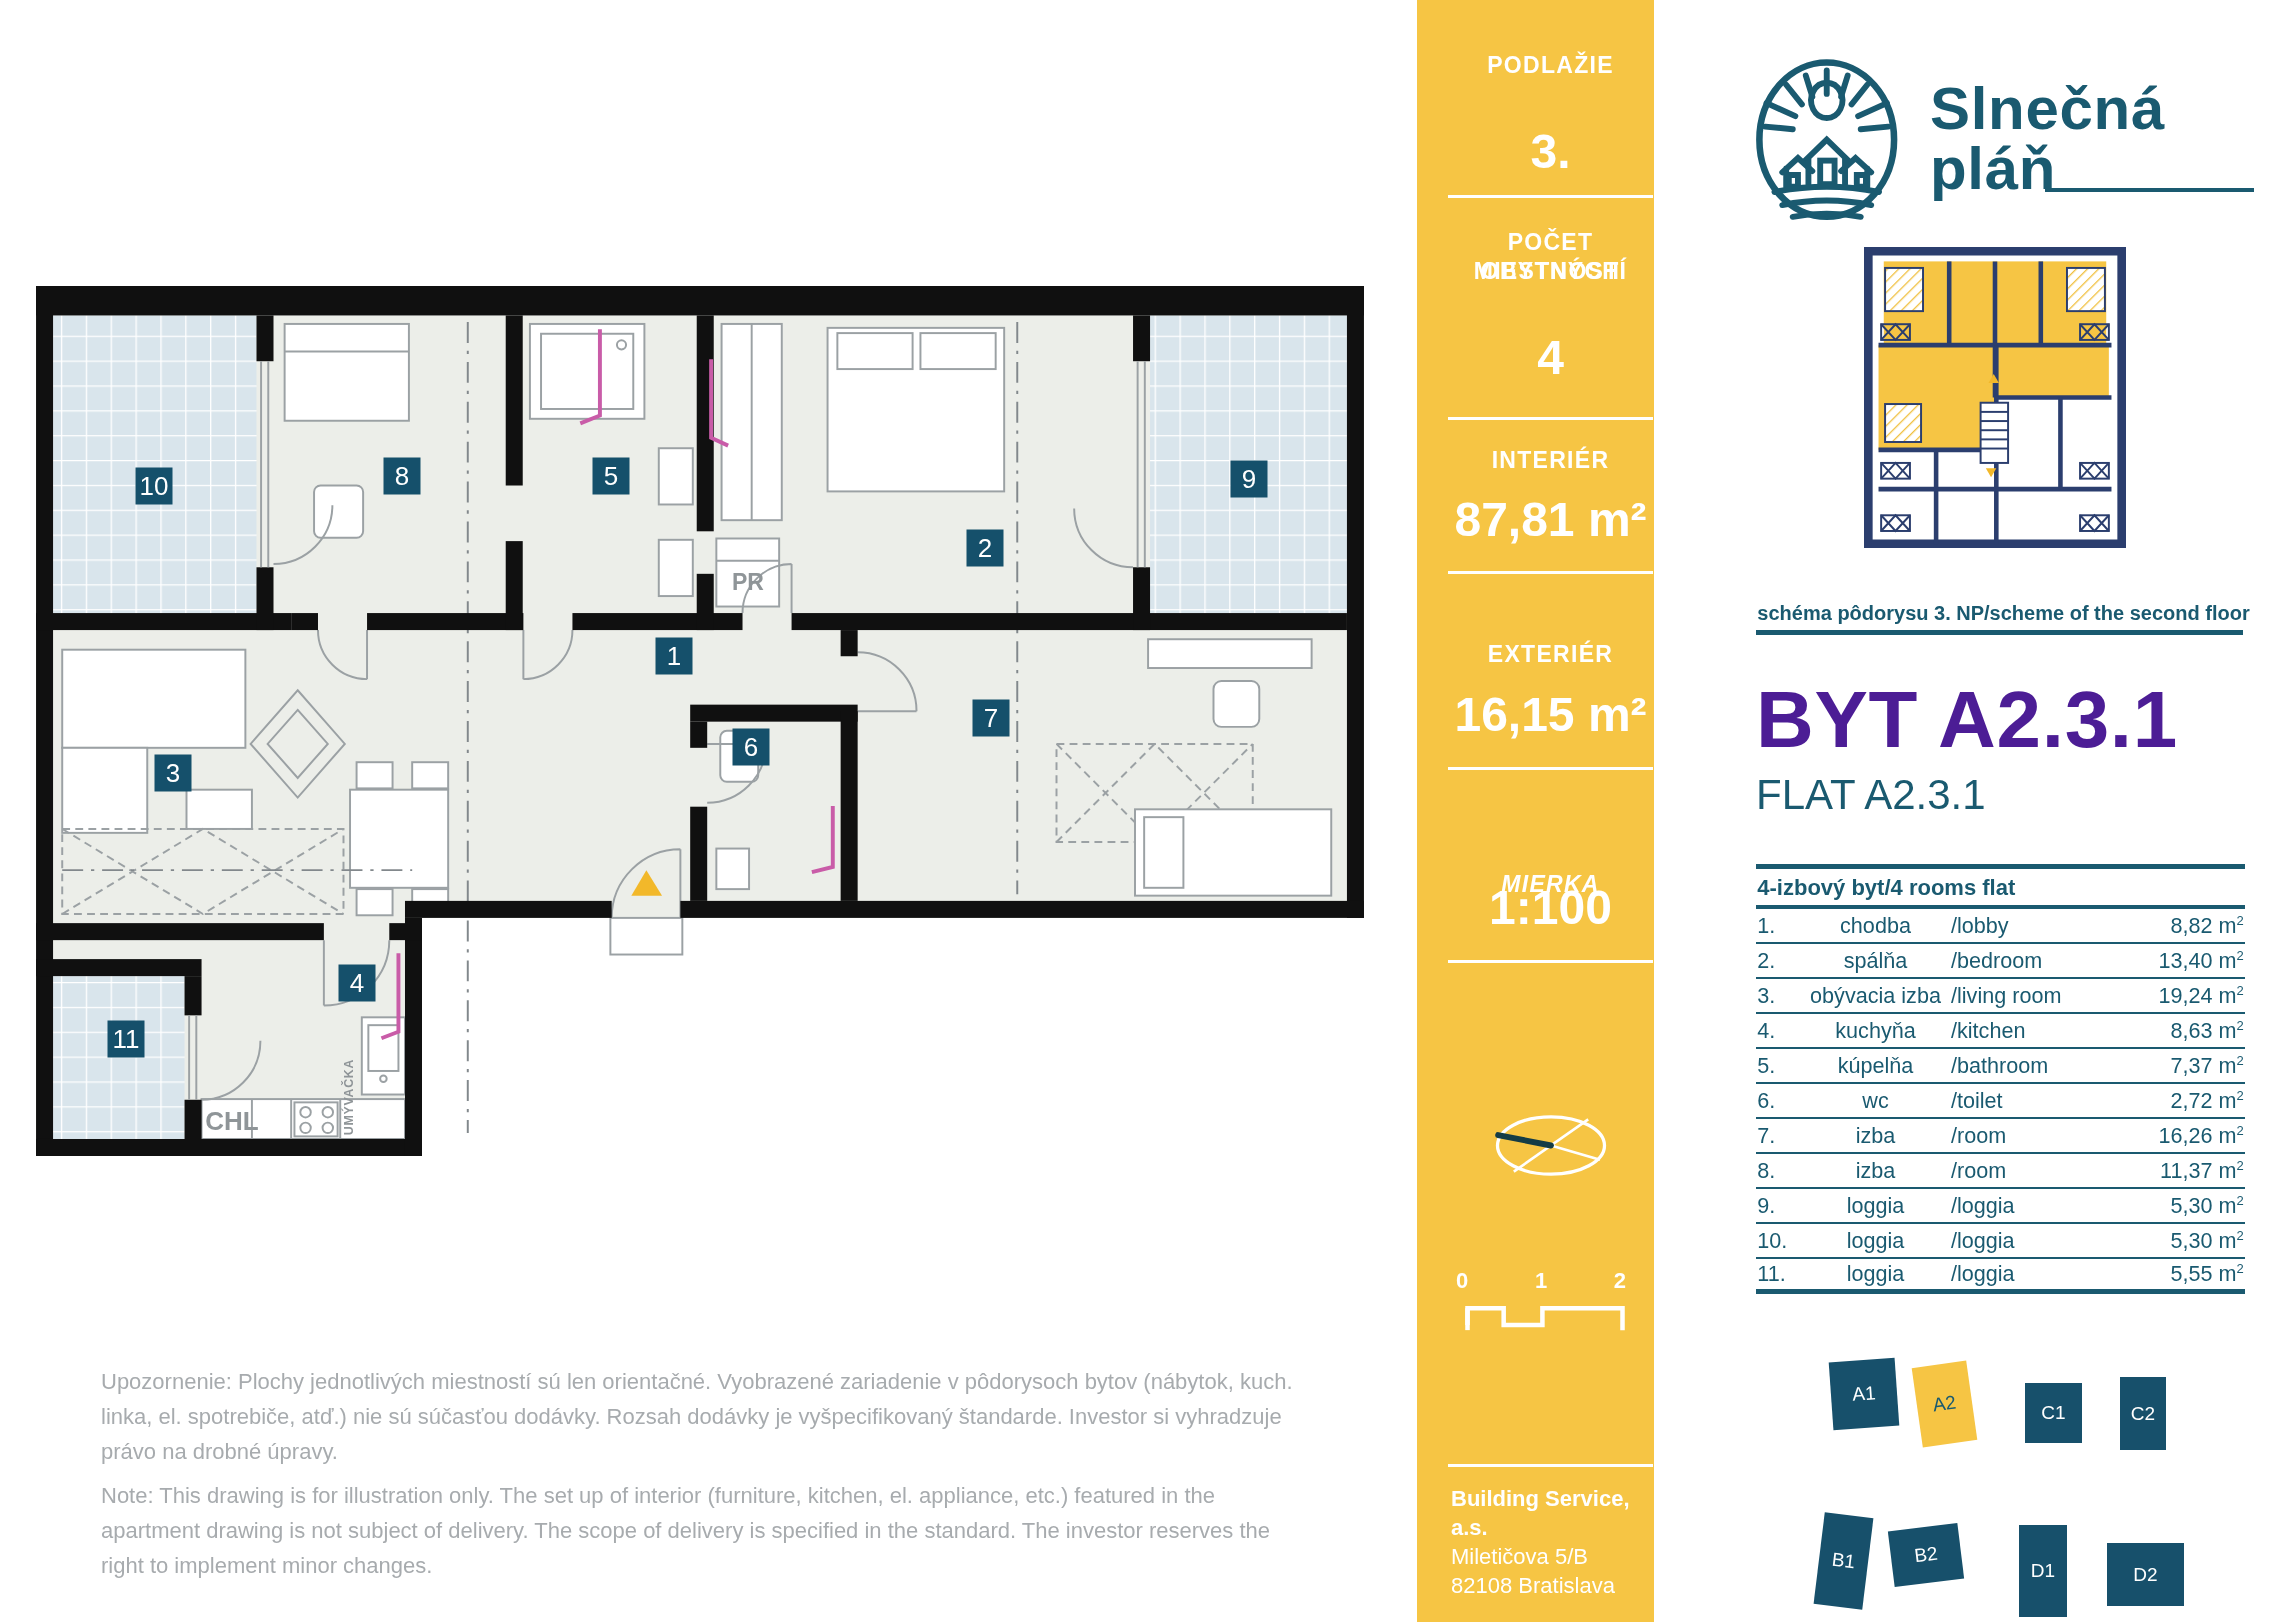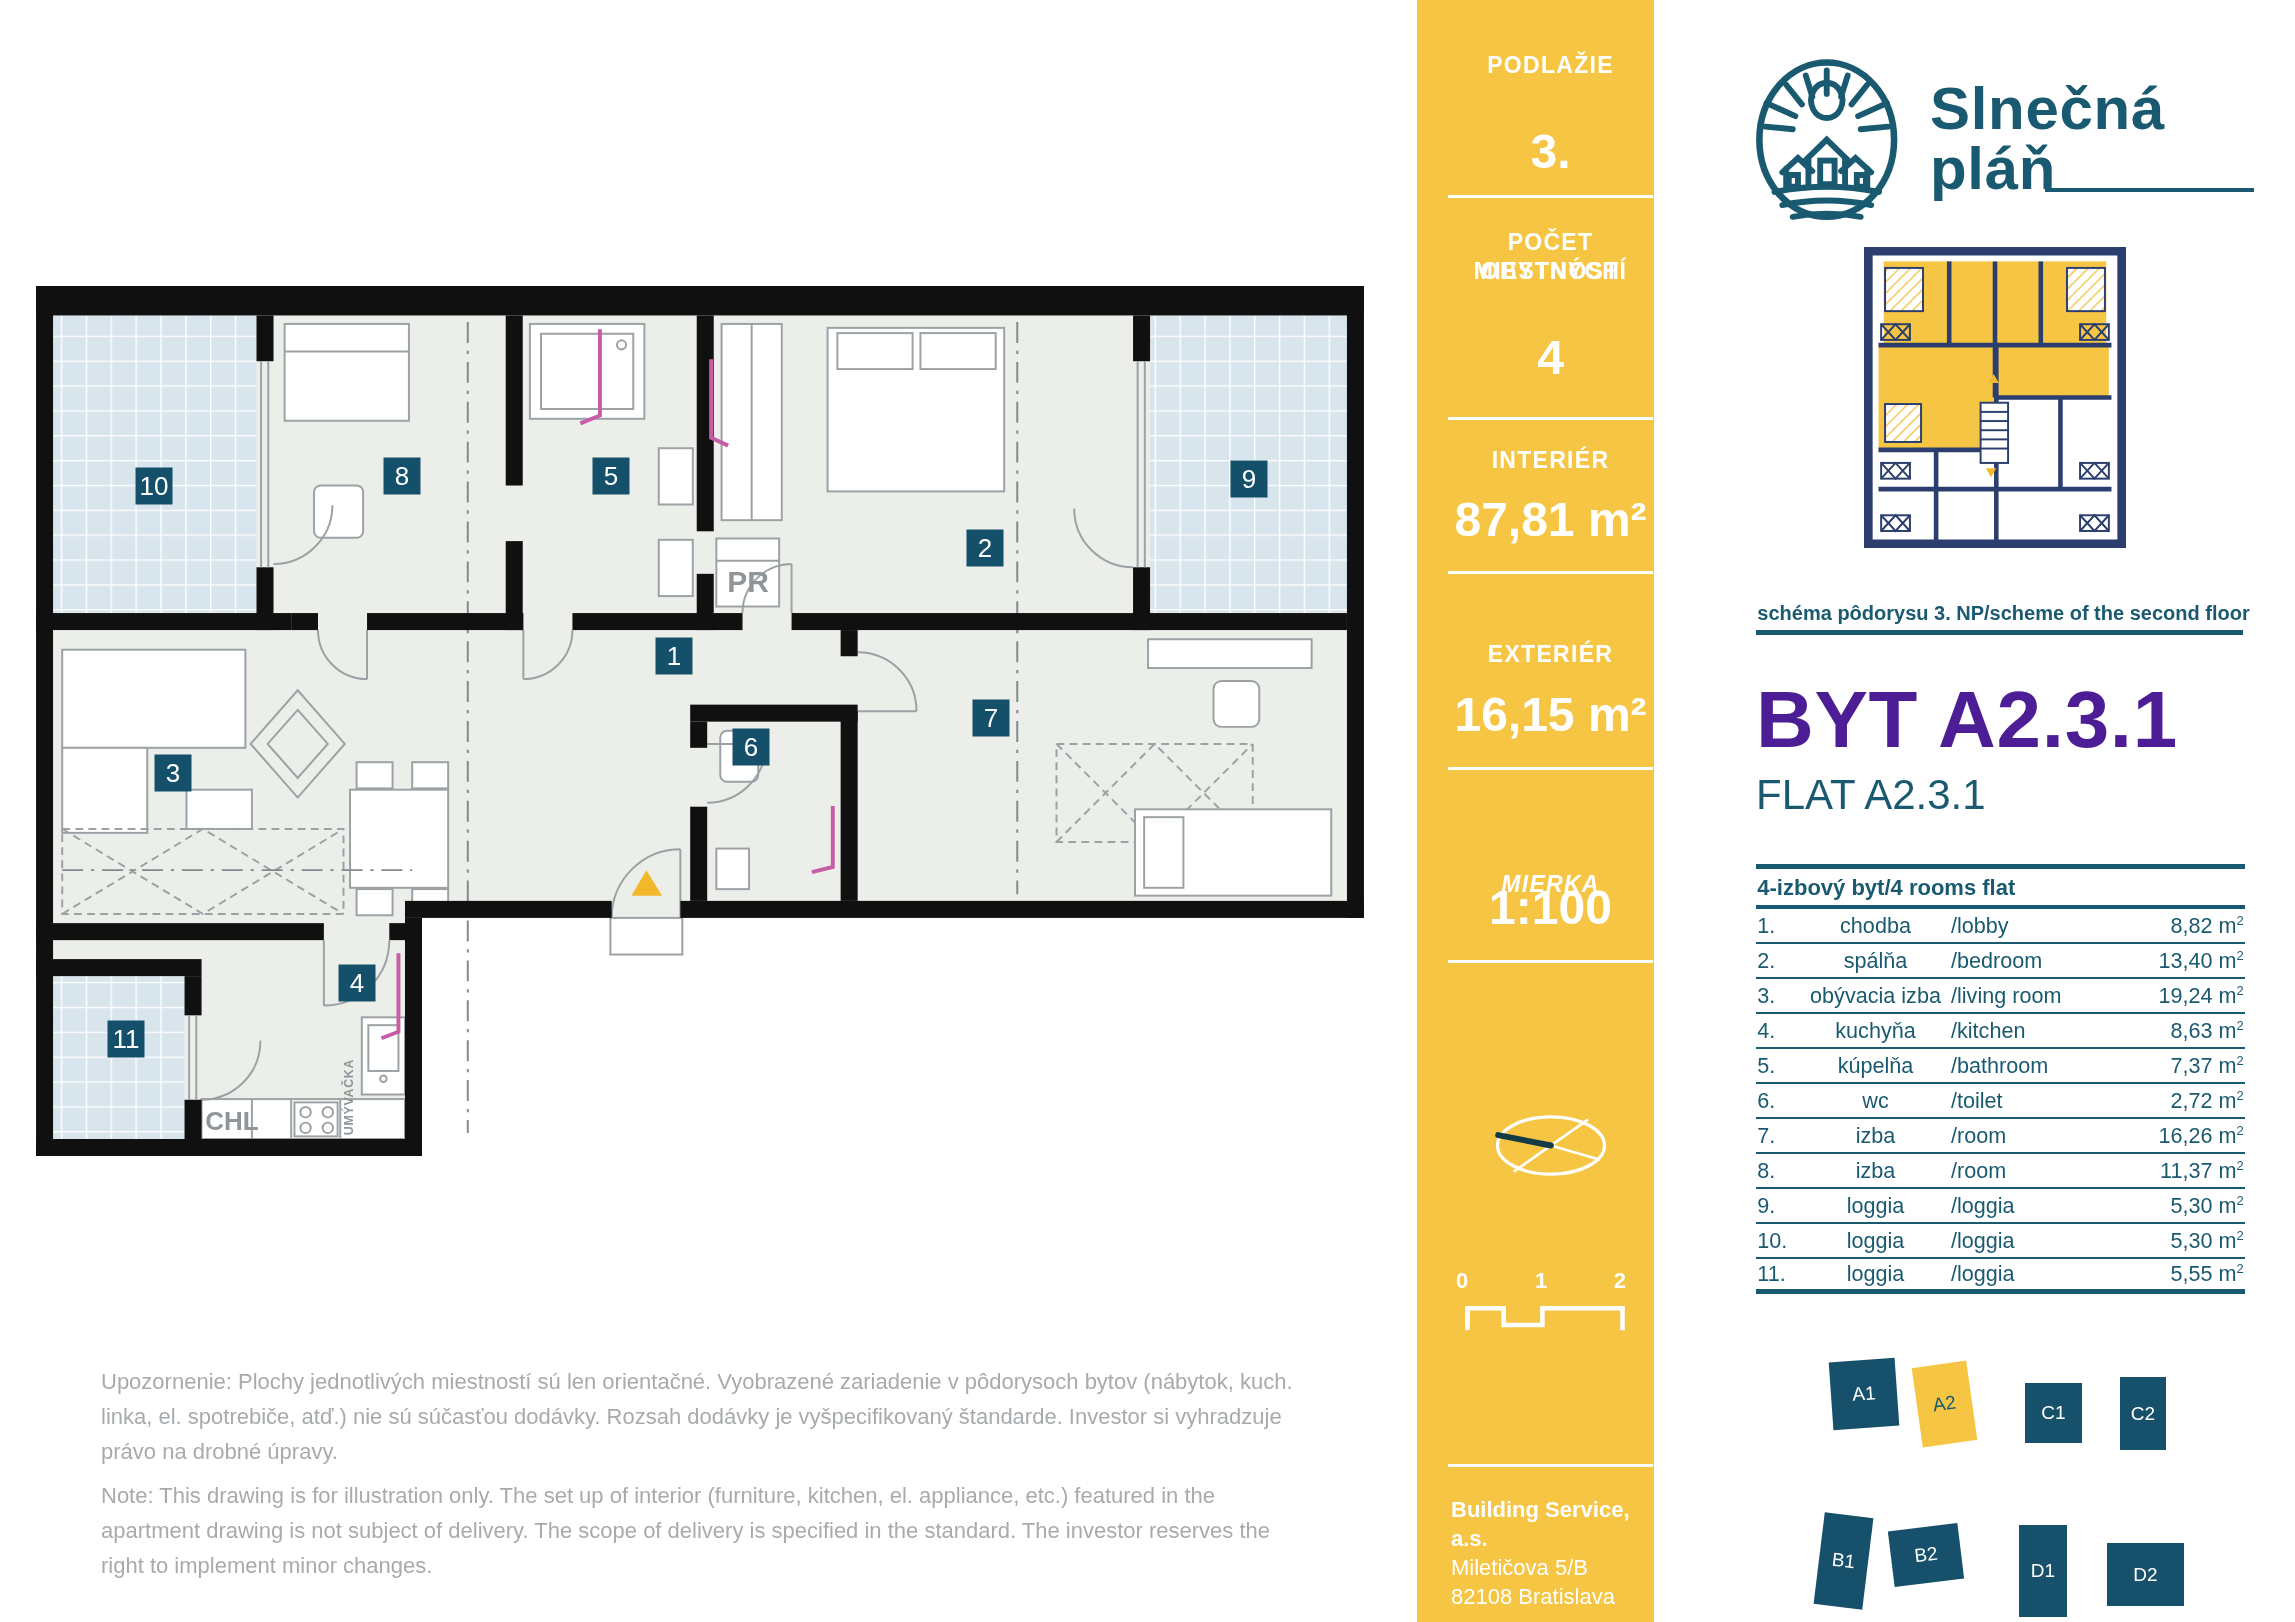--- a/index.html
+++ b/index.html
@@ -7,21 +7,21 @@
   body { font-family:"Liberation Sans", sans-serif; width:2295px; height:1623px; position:relative; overflow:hidden; }
   .abs { position:absolute; }
 
   
   #side-band { left:1417px; top:0; width:237px; height:1623px; background:#F6C544; color:#fff; }
   .band-inner { position:absolute; left:31px; right:0; width:205px; text-align:center; }
   .band-label { font-size:23px; font-weight:600; letter-spacing:1.3px; line-height:1.25; }
   .band-value { font-size:48px; font-weight:700; }
   .band-divider { position:absolute; left:31px; width:205px; height:3.3px; background:#fff; }
   .band-address { position:absolute; left:34px; width:196px; text-align:left; font-size:22px; line-height:1.32; font-weight:400; }
-  .band-address .b { font-weight:700;margin-top:11px; }
+  .band-address .b { font-weight:700; }
   .scalebar-labels { position:absolute; left:39px; width:170px; display:flex; justify-content:space-between; font-size:22px; font-weight:700; }
   #brand-text { left:1930px; top:79px; font-size:60px; font-weight:600; line-height:1.0; color:#1A5A70; letter-spacing:0.7px; }
   #brand-rule { left:2045px; top:188px; width:209px; height:3.9px; background:#1A5A70; }
   #scheme-caption { left:1756px; top:602px; width:495px; text-align:center; font-size:20px; font-weight:600; color:#1A5A70; }
   #scheme-rule { left:1756px; top:630px; width:487px; height:5.2px; background:#1A5A70; }
   #flat-title { left:1756px; top:674px; font-size:80px; font-weight:800; color:#4c1d95; letter-spacing:0.7px; }
   #flat-subtitle { left:1756px; top:771px; font-size:42px; font-weight:400; color:#1A5A70; }
 
   
   #room-table { left:1756px; top:864px; width:489px; color:#1A5A70; border-top:5.9px solid #1A5A70; }
@@ -36,21 +36,21 @@
 
   
   .site-block { position:absolute; display:flex; align-items:center; justify-content:center; font-size:19px; background:#17506B; color:#fff; }
   .site-block.yellow { background:#F6C544; color:#1A5A70; }
 
   
   #plan-wrap { left:36px; top:286px; width:1328px; height:870px; }
   #plan-wrap svg { position:absolute; left:0; top:0; }
   .badge { position:absolute; width:37px; height:37px; background:#15506B; color:#fff; display:flex; align-items:center; justify-content:center; font-size:26px; font-weight:500; transform:translate(-50%,-50%); }
   .plan-label { position:absolute; color:#8F9598; font-weight:600; transform:translate(-50%,-50%); }
-  #label-pr { font-size:30px; }
+  #label-pr { font-size:23px; }
   #label-chl { font-size:26px; }
   #label-umyvacka { font-size:12.4px; transform:translate(-50%,-50%) rotate(-90deg); letter-spacing:0.7px; }
 
   
   .disclaimer { position:absolute; left:101px; width:1197px; color:#A7ABAE; font-size:22px; line-height:1.6; font-weight:400; }
   #disclaimer-sk { top:1364px; }
   #disclaimer-en { top:1478px; }
 </style>
 </head>
 <body>

